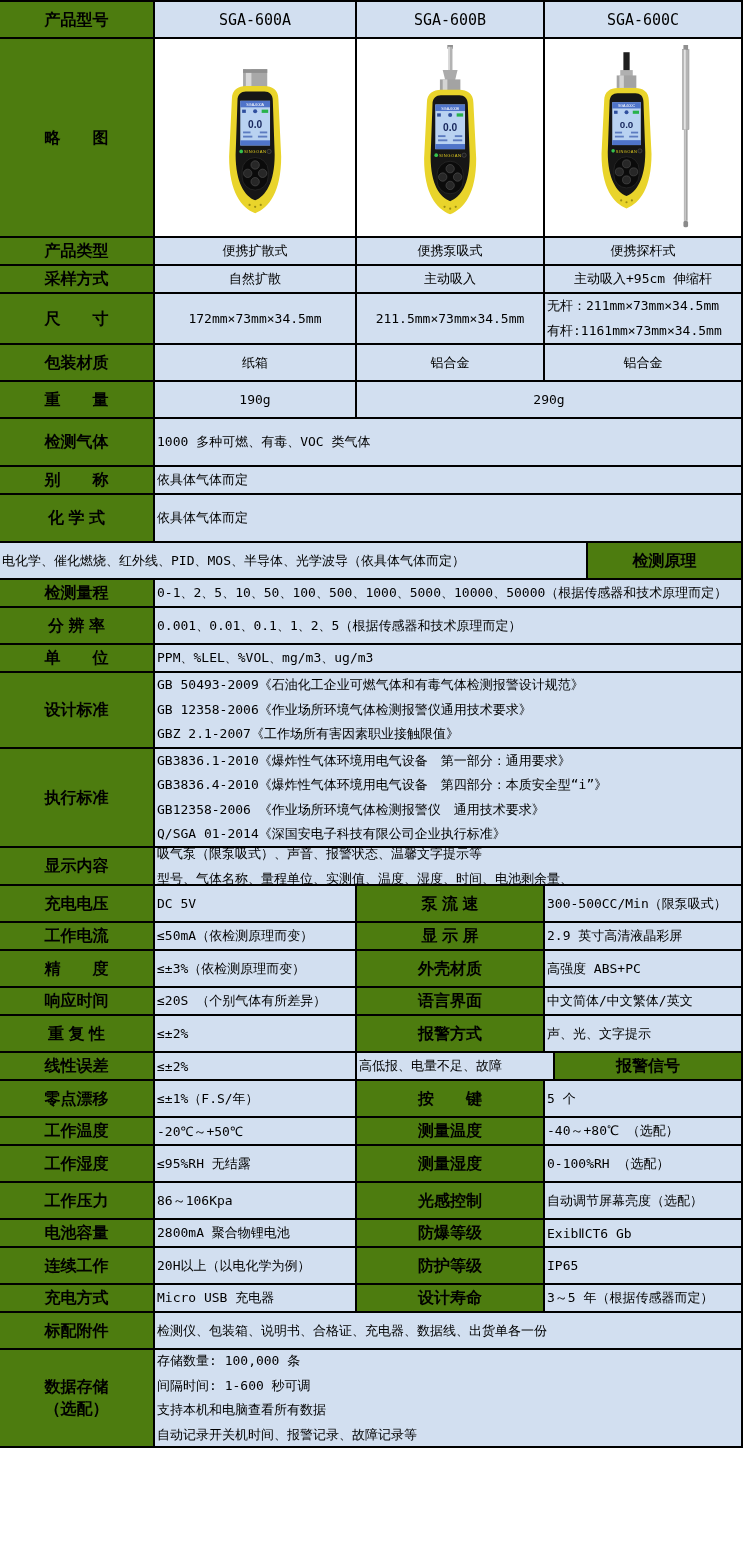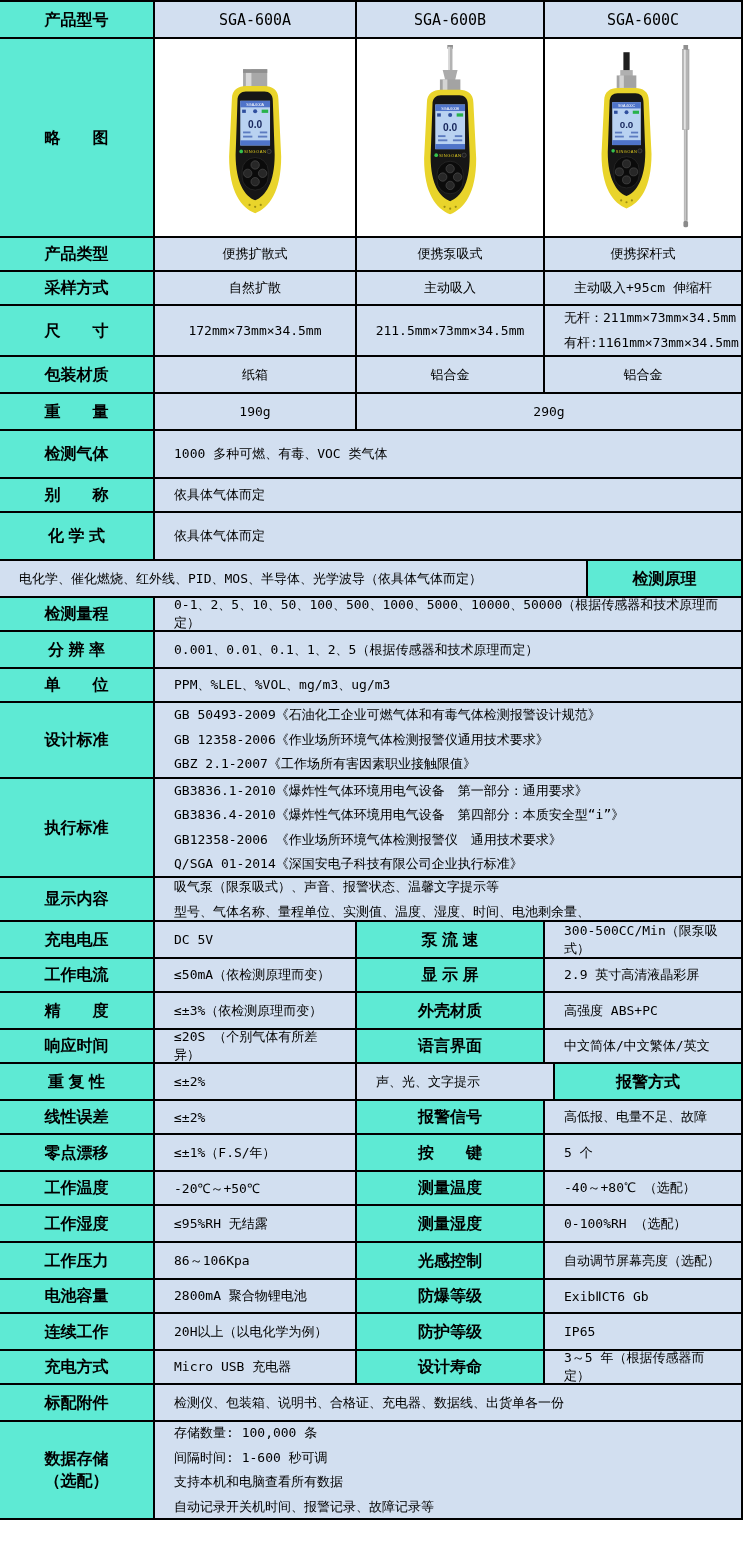--- a/index.html
+++ b/index.html
@@ -12,46 +12,46 @@
   .row{display:flex;}
   .cell{
     box-sizing:border-box;
     border-right:2px solid #000;
     border-bottom:2px solid #000;
     display:flex;
     align-items:center;
     overflow:hidden;
   }
   .c-label{
-    background:#5eead4;
+    background:#4d7c0f;
     justify-content:center;
     text-align:right;
     font-weight:bold;
     font-size:16px;
     flex-direction:column;
     line-height:1.35;
   }
   .c-val{
     background:#D2DFF0;
     font-size:13px;
-    padding:2px 19px;
+    padding:2px 2px;
     font-family:"DejaVu Sans Mono","Liberation Mono",monospace;
   }
   .c-center{justify-content:center;text-align:center;padding:2px 4px;}
   .c-photo{background:#ffffff;justify-content:center;align-items:center;padding:4px 17px;}
   .c-lines{flex-direction:column;align-items:flex-start;justify-content:center;}
   .c-lines > div{line-height:24.5px;white-space:nowrap;}
   .c-lines2 > div{line-height:25px;white-space:nowrap;}
   .mono{font-family:"DejaVu Sans Mono","Liberation Mono",monospace;font-size:15px;}
   .w0{width:155px;}
   .w1{width:202px;}
   .w2{width:188px;}
   .w3{flex:1;}
-  .h36{height:48px;} .h37{height:37px;} .h38{height:34px;}
-  .h51{height:51px;} .h52{height:44px;} .h76{height:76px;}
+  .h36{height:48px;} .h37{height:37px;} .h38{height:28px;}
+  .h51{height:51px;} .h52{height:38px;} .h76{height:76px;}
   .h98{height:98px;} .h99{height:99px;} .h199{height:199px;}
   .device{height:186px;width:auto;display:block;}
 </style>
 </head>
 <body>
 
 <div class="tbl">
 
   <div class="row h37">
     <div class="cell c-label w0">产品型号</div>
@@ -290,28 +290,28 @@
   </div>
   <div class="row h38">
     <div class="cell c-label w0">响应时间</div>
     <div class="cell c-val w1">≤20S （个别气体有所差异）</div>
     <div class="cell c-label w2">语言界面</div>
     <div class="cell c-val w3">中文简体/中文繁体/英文</div>
   </div>
   <div class="row h37">
     <div class="cell c-label w0">重 复 性</div>
     <div class="cell c-val w1">≤±2%</div>
+    <div class="cell c-label w2">报警方式</div>
     <div class="cell c-val w3">声、光、文字提示</div>
-    <div class="cell c-label w2">报警方式</div>
   </div>
   <div class="row h38">
     <div class="cell c-label w0">线性误差</div>
     <div class="cell c-val w1">≤±2%</div>
+    <div class="cell c-val w3">高低报、电量不足、故障</div>
     <div class="cell c-label w2">报警信号</div>
-    <div class="cell c-val w3">高低报、电量不足、故障</div>
   </div>
   <div class="row h37">
     <div class="cell c-label w0">零点漂移</div>
     <div class="cell c-val w1">≤±1%（F.S/年）</div>
     <div class="cell c-label w2">按　　键</div>
     <div class="cell c-val w3">5 个</div>
   </div>
   <div class="row h38">
     <div class="cell c-label w0">工作温度</div>
     <div class="cell c-val w1">-20℃～+50℃</div>

